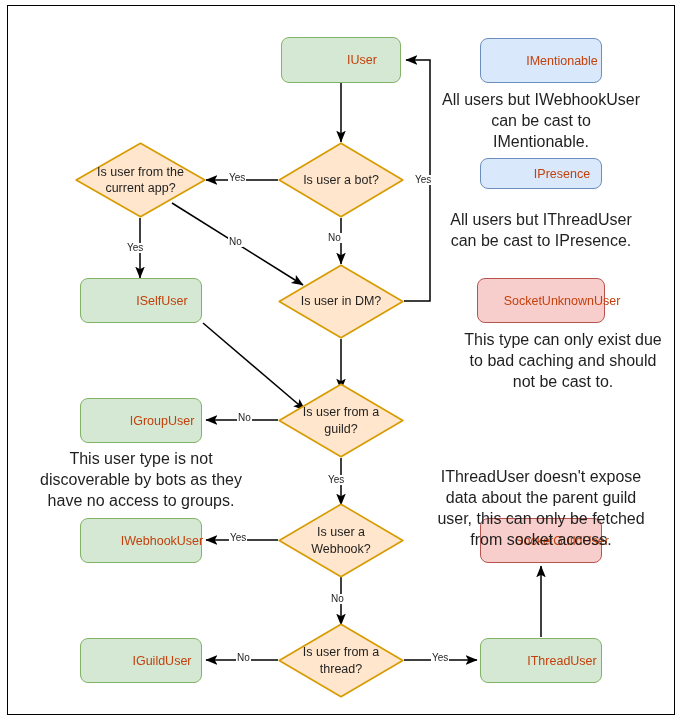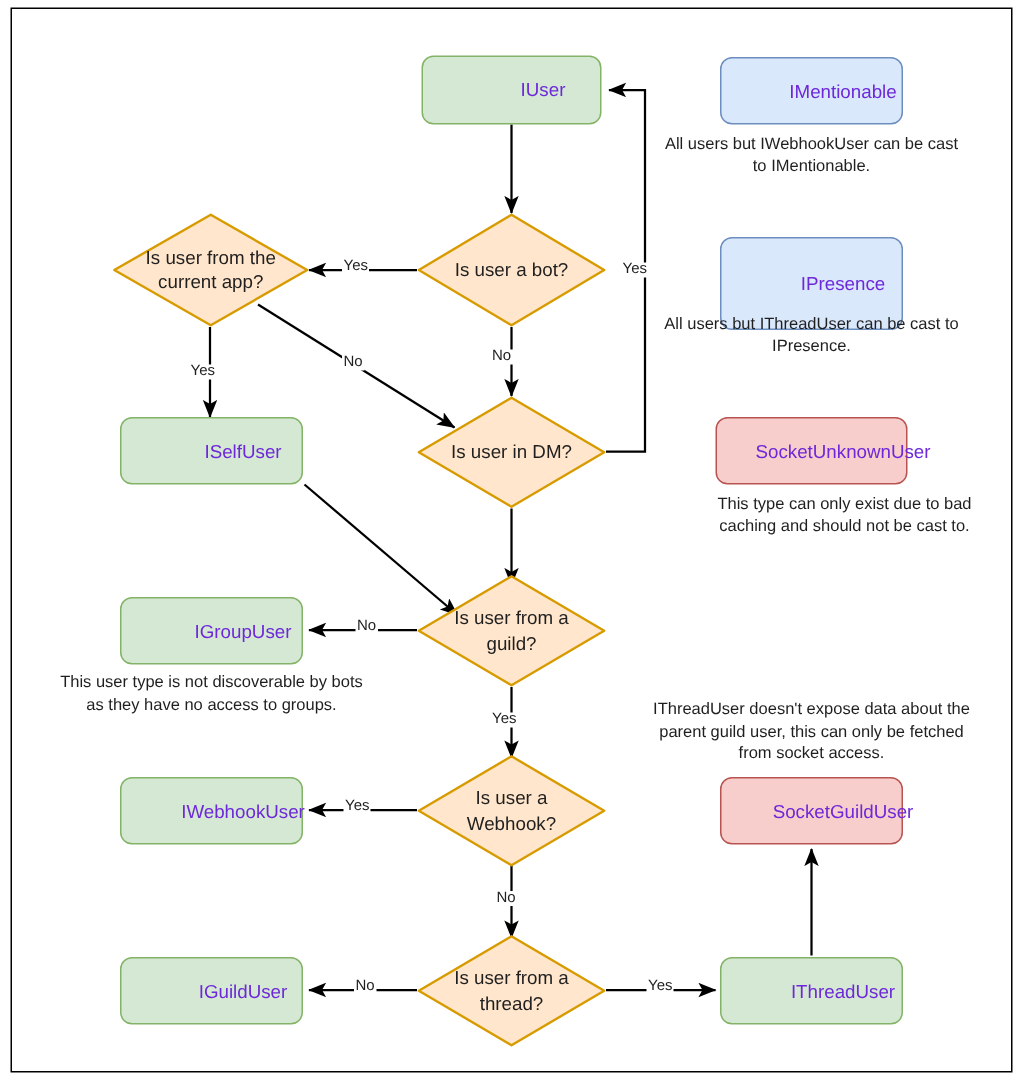--- a/index.html
+++ b/index.html
@@ -36,21 +36,21 @@
     pointer-events: none;
   }
   .node {
     position: absolute;
     box-sizing: border-box;
     display: flex;
     align-items: center;
     justify-content: center;
     text-align: right;
     font-size: 12.5px;
-    color: #6d28d9;
+    color: #c2410c;
     line-height: 1.28;
     border-radius: 8px;
     border-width: 1.4px;
     border-style: solid;
     padding-left: 42px;
   }
   .node.green  { background: #d5e8d4; border-color: #82b366; }
   .node.blue   { background: #dae8fc; border-color: #6c8ebf; }
   .node.red    { background: #f8cecc; border-color: #b85450; }
 
@@ -73,21 +73,21 @@
     text-align: center;
     font-size: 12.5px;
     color: #1f1f1f;
     line-height: 1.3;
     padding: 0 8px;
     box-sizing: border-box;
   }
   .note {
     position: absolute;
     text-align: center;
-    font-size: 11px;
+    font-size: 16px;
     color: #1f1f1f;
     line-height: 1.32;
   }
   .elabel {
     position: absolute;
     font-size: 10px;
     color: #1f1f1f;
     background: #ffffff;
     padding: 0 1px;
     line-height: 1;
@@ -205,21 +205,21 @@
   </div>
 
   <div class="node green" style="left:480px; top:638px; width:122px; height:45px;">
     <span>IThreadUser</span>
   </div>
 
   <div class="node blue" style="left:480px; top:38px; width:122px; height:45px;">
     <span>IMentionable</span>
   </div>
 
-  <div class="node blue" style="left:480px; top:158px; width:122px; height:62px;">
+  <div class="node blue" style="left:480px; top:158px; width:122px; height:31px;">
     <span>IPresence</span>
   </div>
 
   <div class="node red" style="left:477px; top:278px; width:128px; height:45px;">
     <span>SocketUnknownUser</span>
   </div>
 
   <div class="node red" style="left:480px; top:518px; width:122px; height:45px;">
     <span>SocketGuildUser</span>
   </div>

